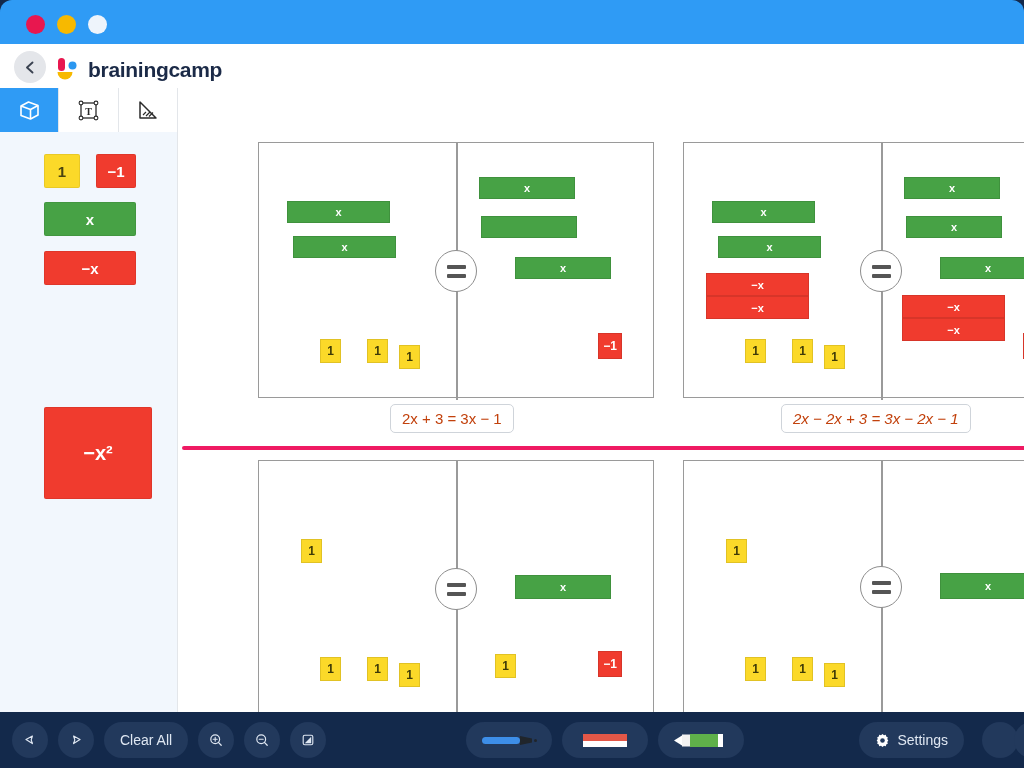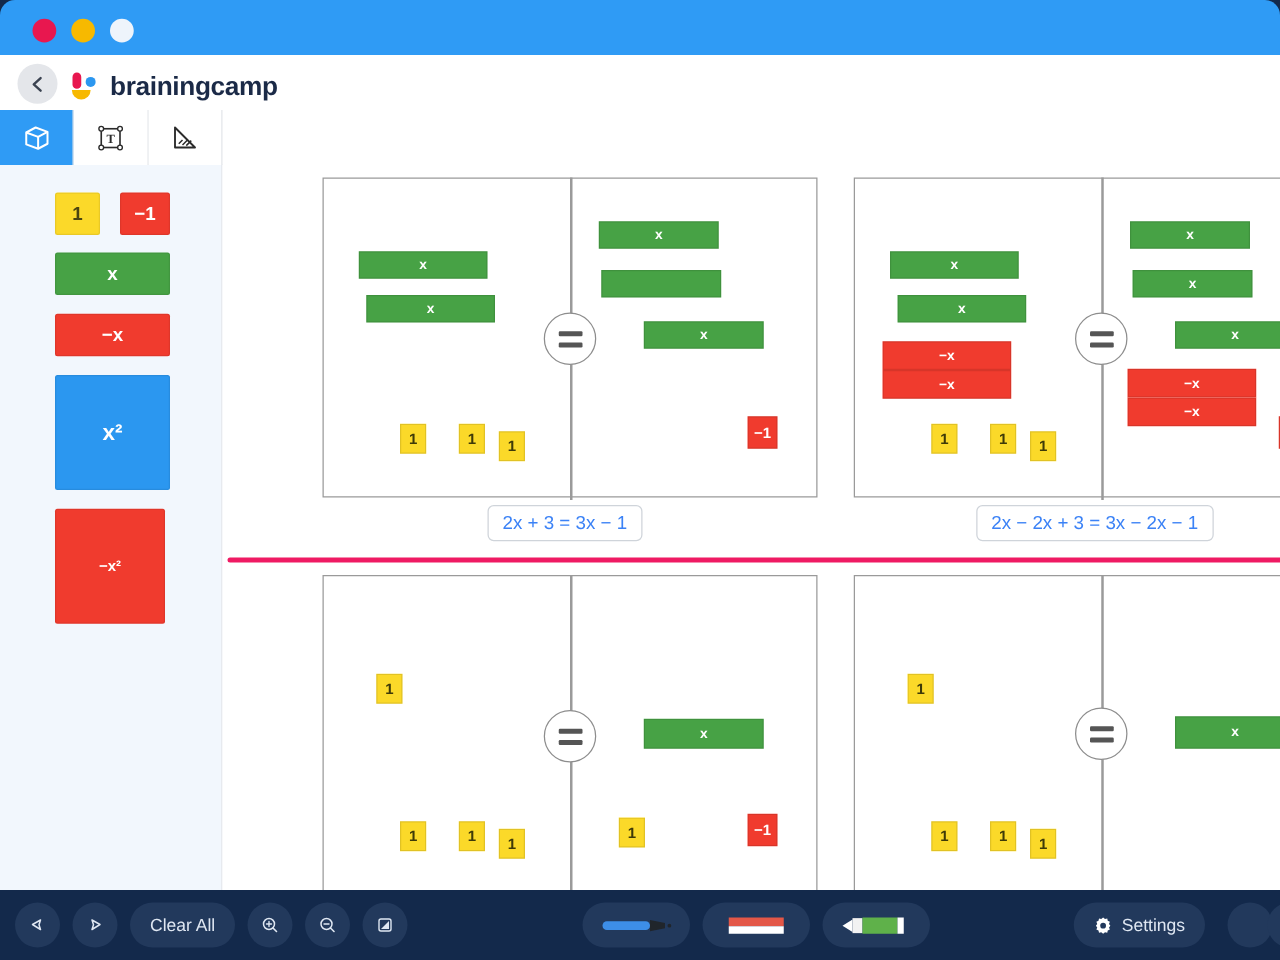--- a/index.html
+++ b/index.html
@@ -81,21 +81,21 @@
     color:#fff; font-weight:bold; font-size:11px;
     box-shadow: inset 0 0 0 1px rgba(0,0,0,0.10);
   }
   .blk.green { background:#47a245; }
   .blk.red   { background:#f03b2e; }
   .blk.yellow{ background:#fbd929; color:#3e3a08; font-size:12px; }
   .blk.redu  { background:#f03b2e; color:#fff; font-size:12px; }
 
   .eqlabel {
     position:absolute; background:#fff; border:1px solid #cfd4da; border-radius:5px;
-    color:#3b82f6; font-size:15px; padding:5px 11px; white-space:nowrap;
+    color:#c2410c; font-size:15px; padding:5px 11px; white-space:nowrap;
   }
 
   
   .toolbar {
     position:absolute; left:0; top:712px; width:1024px; height:56px;
     background:#13294b; display:flex; align-items:center;
   }
   .tbtn {
     height:36px; min-width:36px; border-radius:18px; background:#22395c;
     display:flex; align-items:center; justify-content:center; color:#dfe7f2;
@@ -162,22 +162,21 @@
           <path d="M8 17 L11 14 M11 18 L15 14 M14 18.5 L18 14.5" stroke="#2b2b2b" stroke-width="1.2"></path>
         </svg>
       </div>
     </div>
 
     <div class="palette">
       <div class="tile unit" style="left:44px; top:22px;  width:36px; height:34px; font-size:15px;">1</div>
       <div class="tile negunit" style="left:96px; top:22px;  width:40px; height:34px; font-size:15px;">−1</div>
       <div class="tile xbar" style="left:44px; top:70px;  width:92px; height:34px; font-size:15px;">x</div>
       <div class="tile negxbar" style="left:44px; top:119px; width:92px; height:34px; font-size:15px;">−x</div>
-      <div class="tile xsq" style="left:44px; top:168px; width:92px; height:92px; font-size:18px;">x²</div>
-      <div class="tile negxsq" style="left:44px; top:275px; width:88px; height:92px; font-size:12px;">−x²</div>
+      <div class="tile negxsq" style="left:44px; top:275px; width:108px; height:92px; font-size:20px;">−x²</div>
     </div>
 
     <div class="canvas">
 
       <div class="divider-line"></div>
 
       <div class="panel" style="left:80px; top:10px; width:396px; height:256px;">
         <div class="midline" style="left:197px; height:258px;"></div>
 
         <div class="blk green" style="left:28px; top:58px; width:103px; height:22px;">x</div>
@@ -214,21 +213,21 @@
         <div class="blk green" style="left:256px; top:114px; width:96px; height:22px;">x</div>
         <div class="blk red" style="left:218px; top:152px; width:103px; height:23px;">−x</div>
         <div class="blk red" style="left:218px; top:175px; width:103px; height:23px;">−x</div>
         <div class="blk redu" style="left:339px; top:190px; width:24px; height:26px;">−1</div>
 
         <div class="eqsign" style="left:176px; top:107px;">
           <i></i>
             <i></i>
         </div>
       </div>
-      <div class="eqlabel" style="left:603px; top:272px;">2x − 2x + 3 = 3x − 2x − 1</div>
+      <div class="eqlabel" style="left:603px; top:272px;font-style:italic;">2x − 2x + 3 = 3x − 2x − 1</div>
 
       <div class="panel" style="left:80px; top:328px; width:396px; height:256px;">
         <div class="midline" style="left:197px; height:258px;"></div>
 
         <div class="blk yellow" style="left:42px; top:78px; width:21px; height:24px;">1</div>
         <div class="blk yellow" style="left:61px; top:196px; width:21px; height:24px;">1</div>
         <div class="blk yellow" style="left:108px; top:196px; width:21px; height:24px;">1</div>
         <div class="blk yellow" style="left:140px; top:202px; width:21px; height:24px;">1</div>
 
         <div class="blk green" style="left:256px; top:114px; width:96px; height:24px;">x</div>

